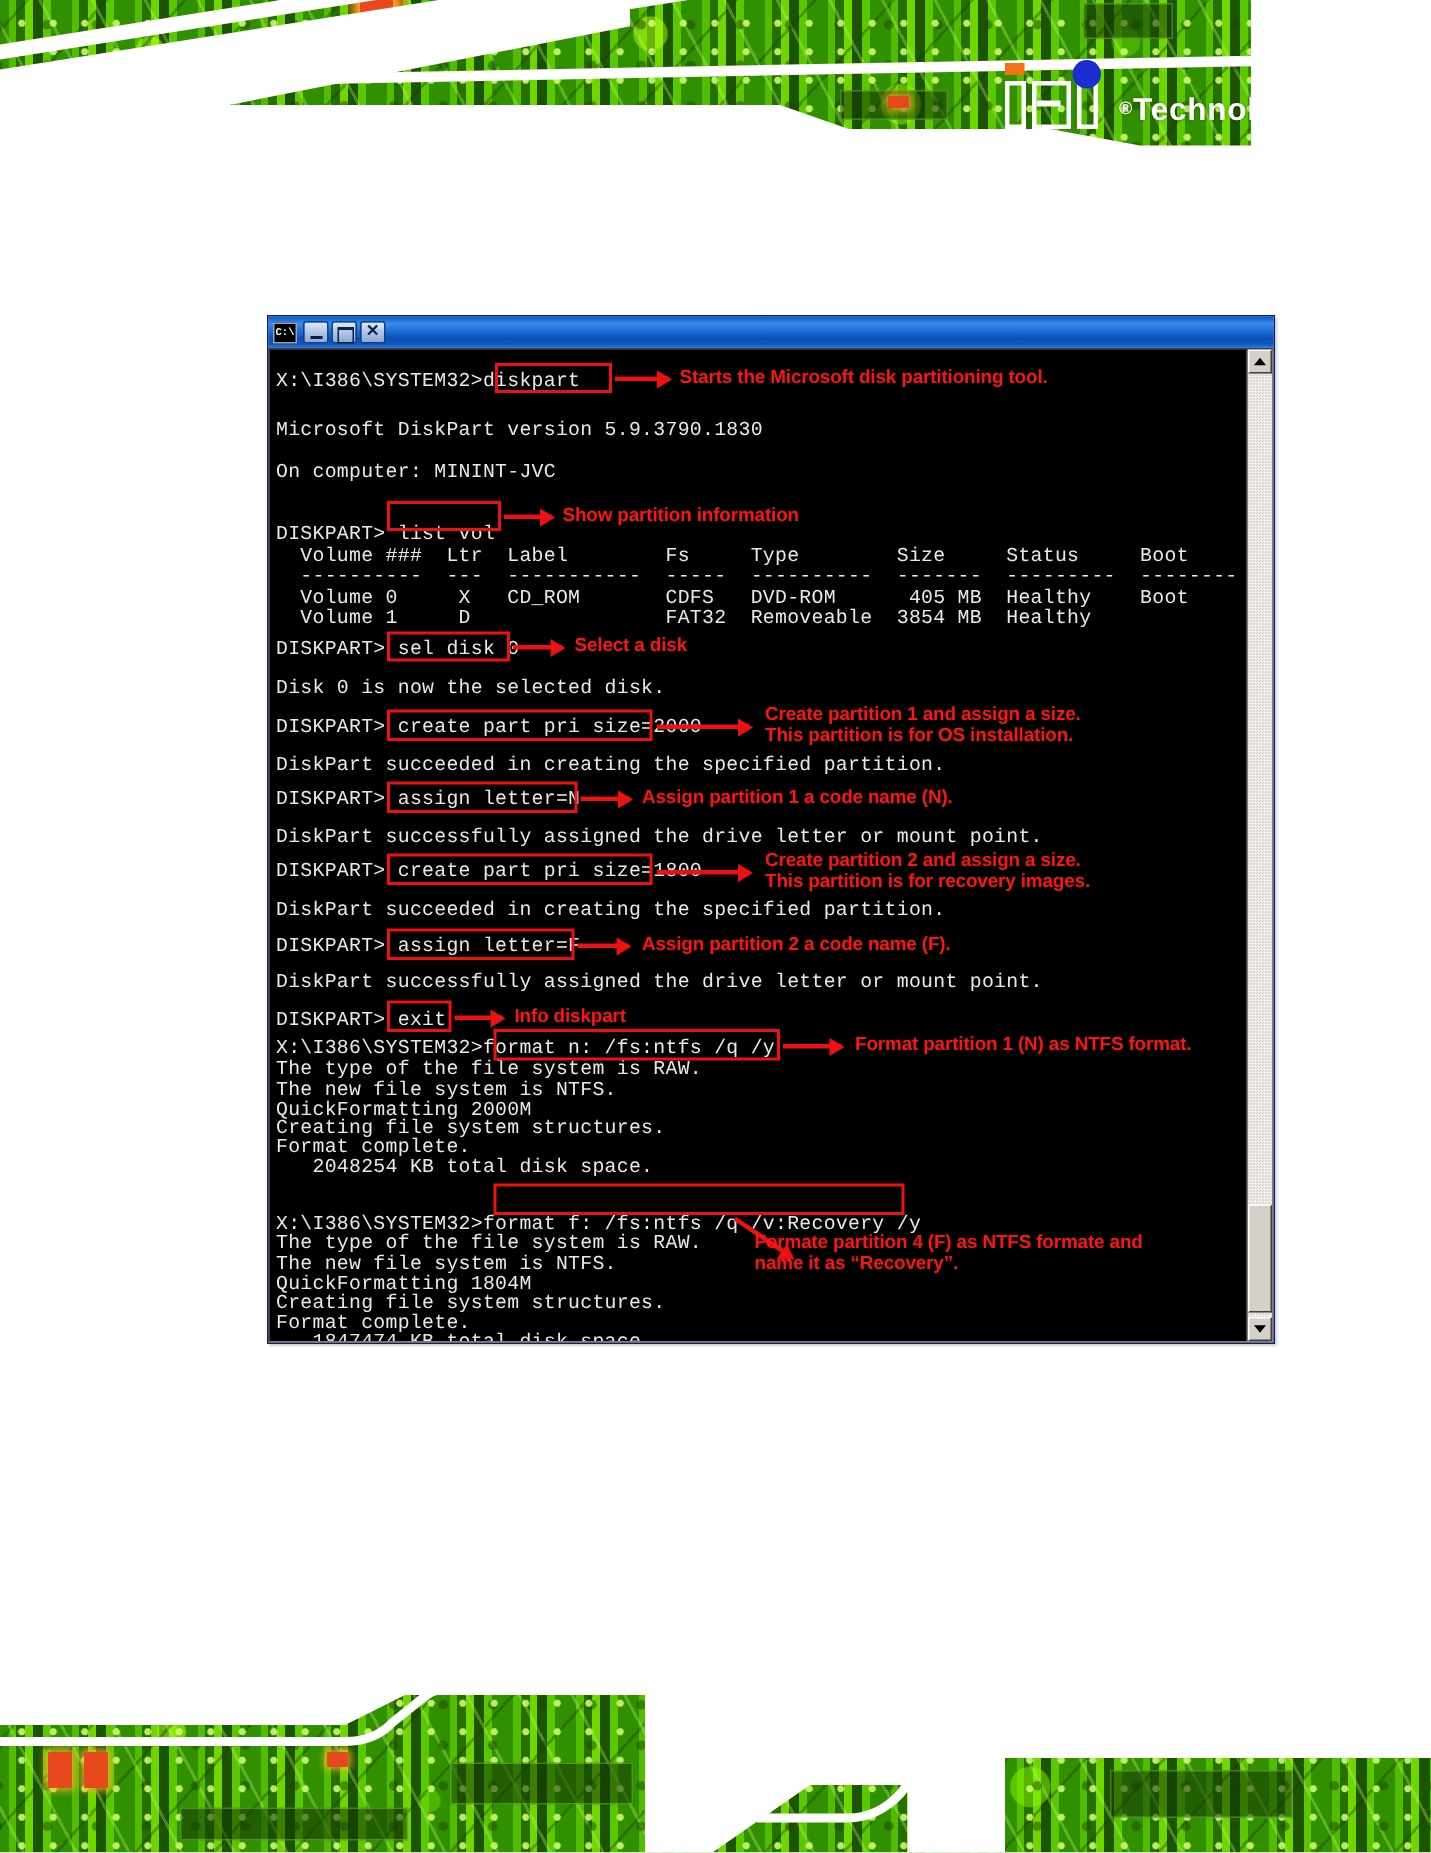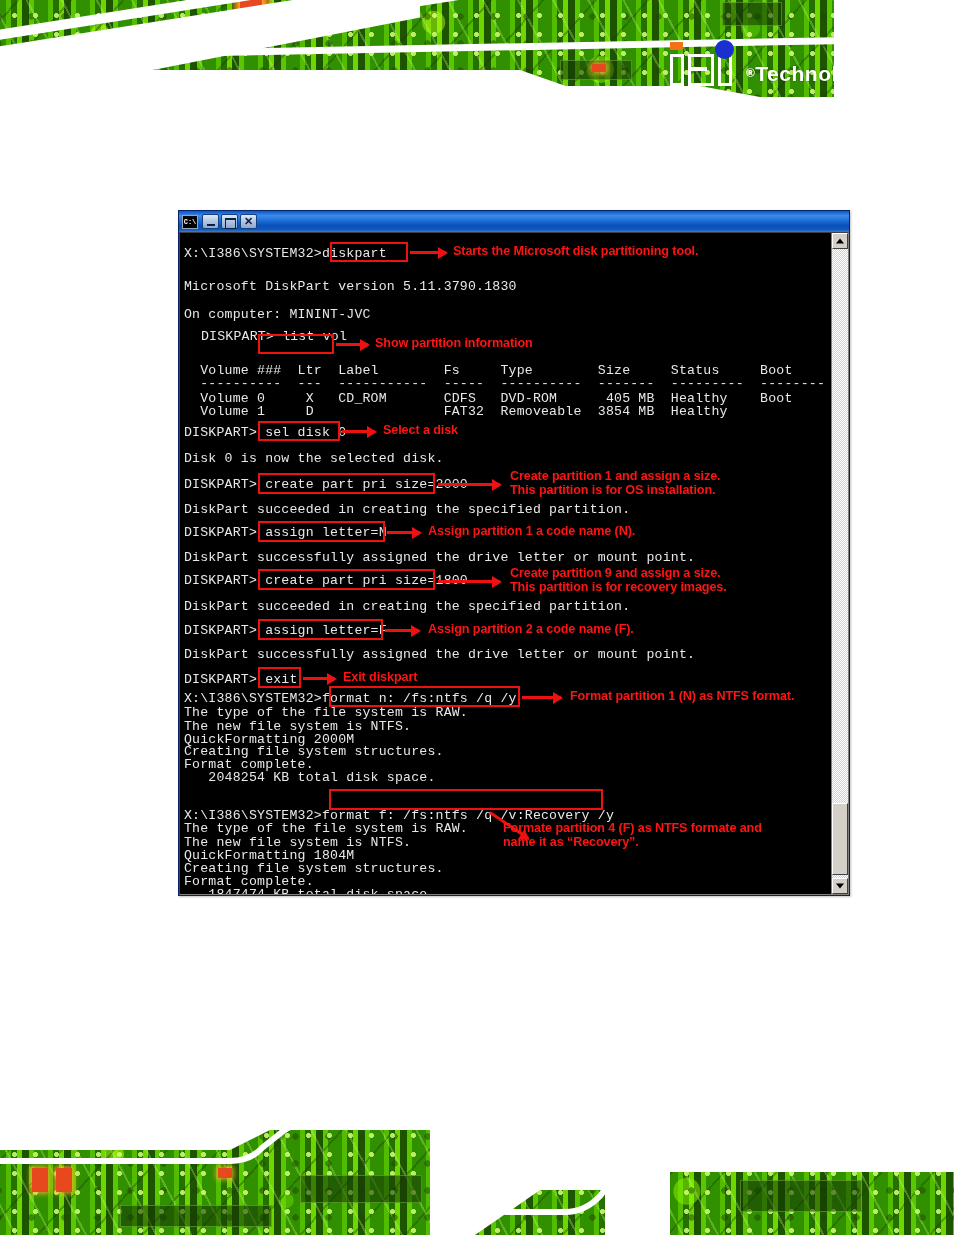--- a/index.html
+++ b/index.html
@@ -412,23 +412,23 @@
       <div class="win-btn">
         <span style="position:absolute;left:0;top:0;right:0;bottom:0;line-height:13px;">✕</span>
       </div>
     </div>
   </div>
 
   <div id="cmd-body">
     <div id="console-surface">
 
       <div class="cline" style="left:4px;  top:13px;">X:\I386\SYSTEM32&gt;diskpart</div>
-      <div class="cline" style="left:4px;  top:46px;">Microsoft DiskPart version 5.11.3790.1830</div>
+      <div class="cline" style="left:4px;  top:46px;">Microsoft DiskPart version 5.9.3790.1830</div>
       <div class="cline" style="left:4px;  top:74px;">On computer: MININT-JVC</div>
-      <div class="cline" style="left:4px;  top:96px;margin-left:17px;">DISKPART&gt; list vol</div>
+      <div class="cline" style="left:4px;  top:115px;">DISKPART&gt; list vol</div>
       <div class="cline" style="left:4px;  top:130px;">  Volume ###  Ltr  Label        Fs     Type        Size     Status     Boot</div>
       <div class="cline" style="left:4px;  top:143px;">  ----------  ---  -----------  -----  ----------  -------  ---------  --------</div>
       <div class="cline" style="left:4px;  top:158px;">  Volume 0     X   CD_ROM       CDFS   DVD-ROM      405 MB  Healthy    Boot</div>
       <div class="cline" style="left:4px;  top:171px;">  Volume 1     D                FAT32  Removeable  3854 MB  Healthy</div>
       <div class="cline" style="left:4px;  top:192px;">DISKPART&gt; sel disk 0</div>
       <div class="cline" style="left:4px;  top:218px;">Disk 0 is now the selected disk.</div>
       <div class="cline" style="left:4px;  top:244px;">DISKPART&gt; create part pri size=2000</div>
       <div class="cline" style="left:4px;  top:269px;">DiskPart succeeded in creating the specified partition.</div>
       <div class="cline" style="left:4px;  top:292px;">DISKPART&gt; assign letter=N</div>
       <div class="cline" style="left:4px;  top:317px;">DiskPart successfully assigned the drive letter or mount point.</div>
@@ -475,24 +475,24 @@
       <div class="arrow" style="left:123px; top:444px; width:32px;"></div>
       <div class="arrow" style="left:342px; top:463px; width:39px;"></div>
       <div class="arrow diag" style="left:310px; top:578px; width:46px; transform:rotate(34deg);"></div>
 
       <div class="note" style="left:273px; top:11px;">Starts the Microsoft disk partitioning tool.</div>
       <div class="note" style="left:195px; top:103px;">Show partition information</div>
       <div class="note" style="left:203px; top:190px;">Select a disk</div>
       <div class="note" style="left:330px; top:236px;">Create partition 1 and assign a size.
 This partition is for OS installation.</div>
       <div class="note" style="left:248px; top:291px;">Assign partition 1 a code name (N).</div>
-      <div class="note" style="left:330px; top:333px;">Create partition 9 and assign a size.
+      <div class="note" style="left:330px; top:333px;">Create partition 2 and assign a size.
 This partition is for recovery images.</div>
       <div class="note" style="left:248px; top:389px;">Assign partition 2 a code name (F).</div>
-      <div class="note" style="left:163px; top:437px;">Exit diskpart</div>
+      <div class="note" style="left:163px; top:437px;">Info diskpart</div>
       <div class="note" style="left:390px; top:456px;text-align:center;">Format partition 1 (N) as NTFS format.</div>
       <div class="note" style="left:323px; top:588px;">Formate partition 4 (F) as NTFS formate and
 name it as “Recovery”.</div>
 
     </div>
 
     <div id="cmd-scrollbar">
       <div class="sb-btn up" id="sb-up">
           <span class="tri"></span>
         </div>

